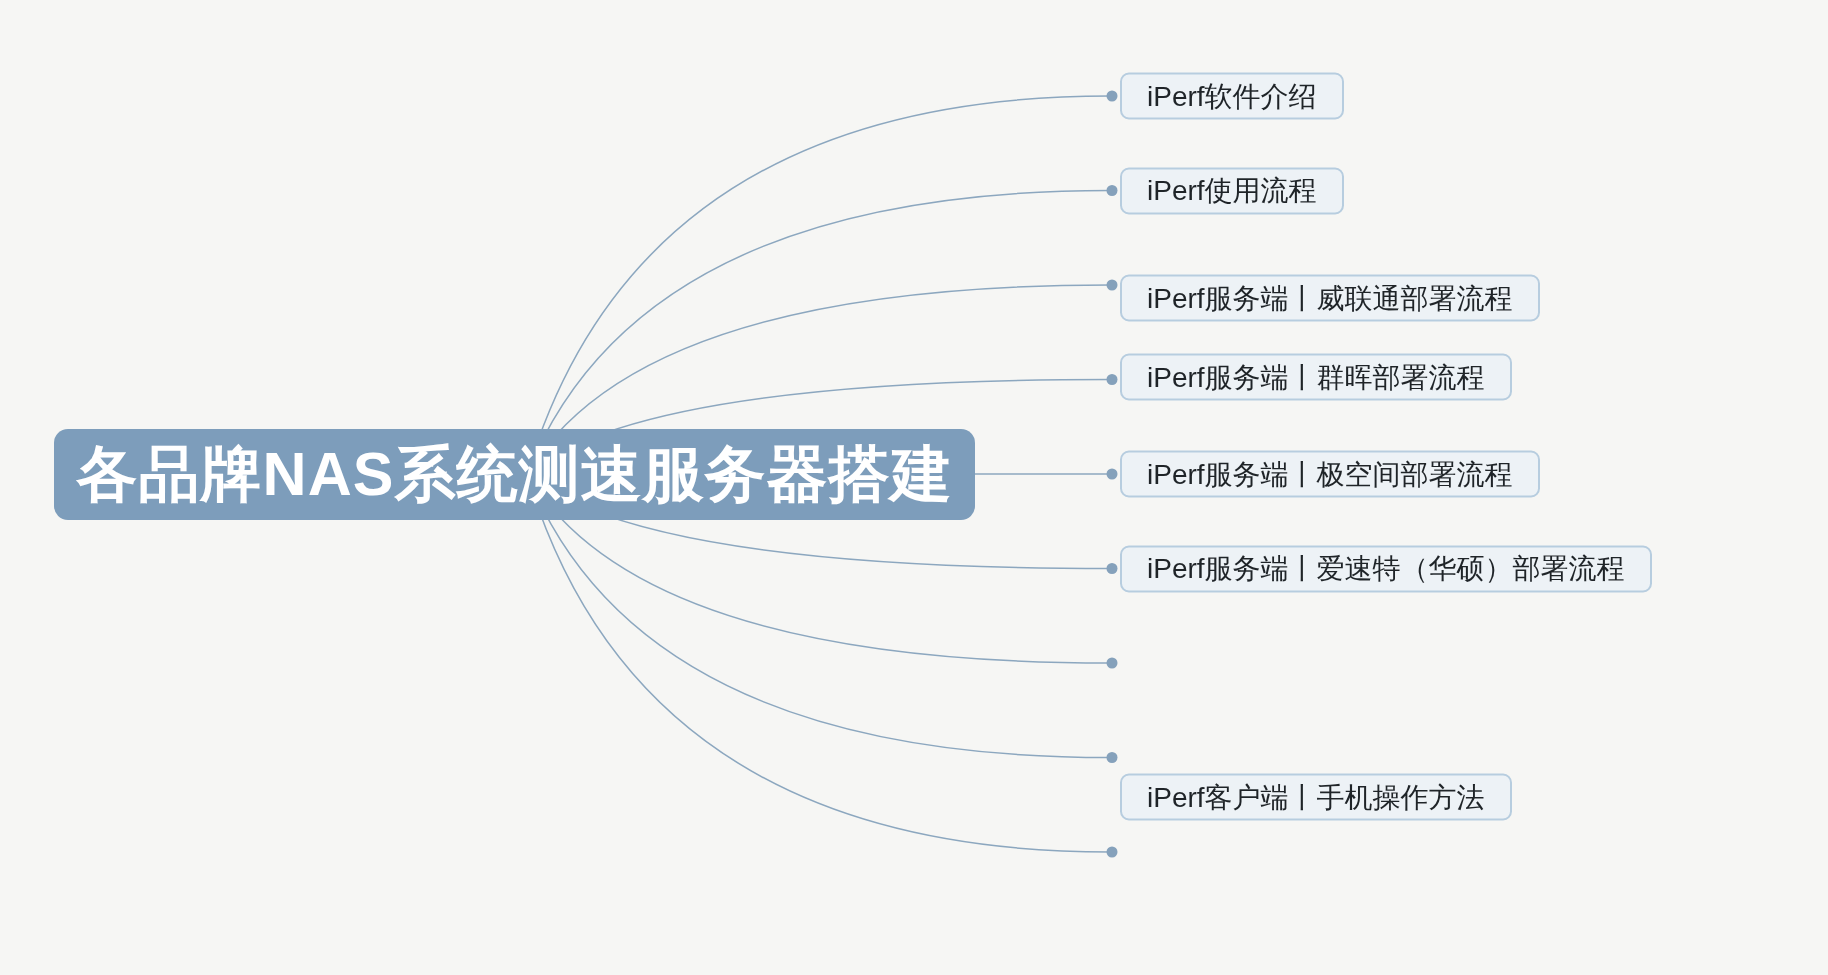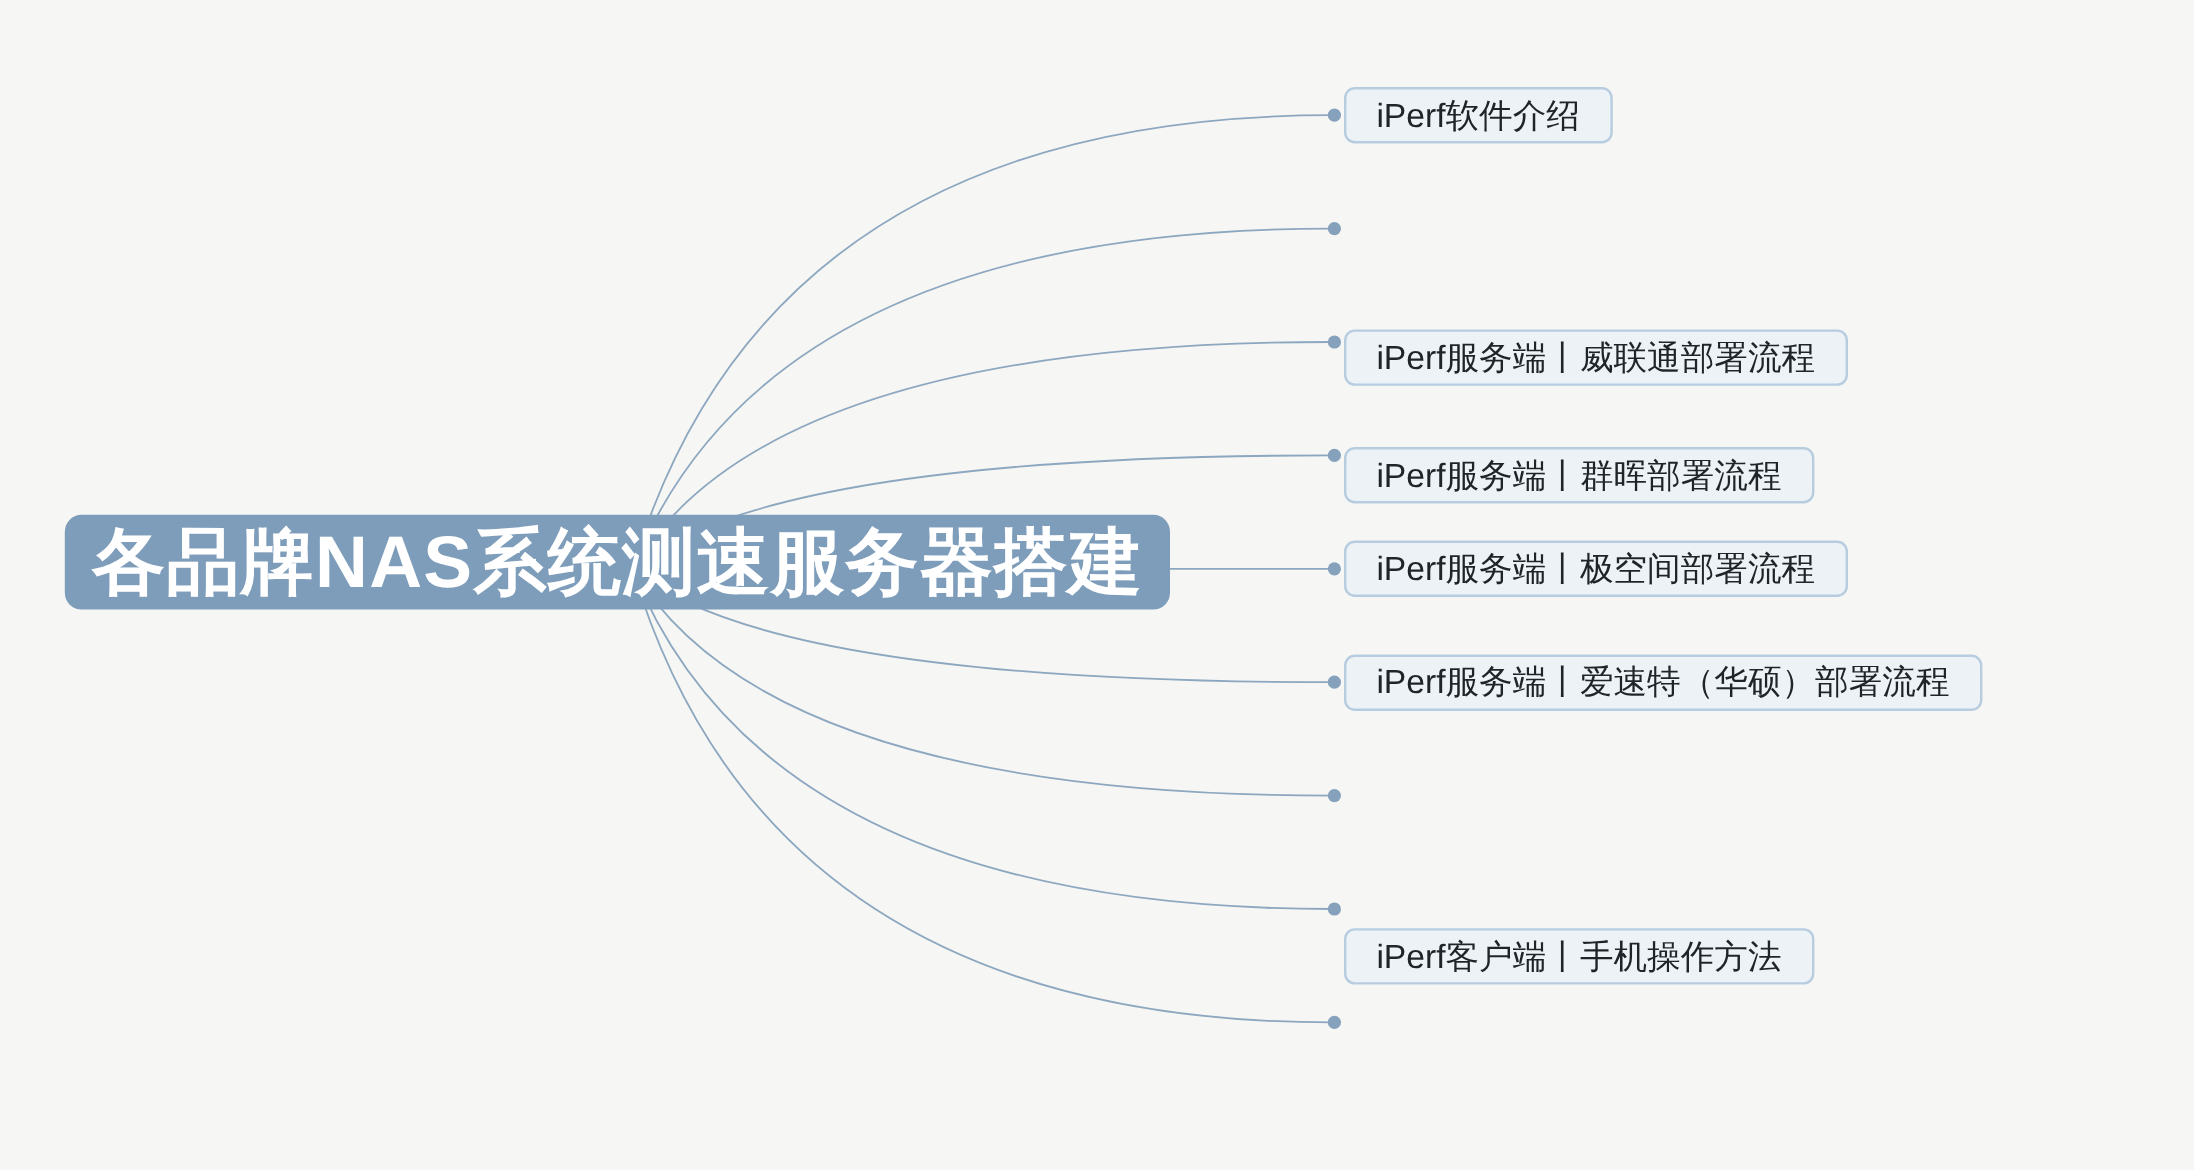--- a/index.html
+++ b/index.html
@@ -19,21 +19,21 @@
     left: 0; top: 0;
     z-index: 1;
     display: block;
   }
   .root-topic {
     position: absolute;
     z-index: 2;
     left: 54px;
     top: 429px;
     width: 921px;
-    height: 79px;
+    height: 91px;
     box-sizing: border-box;
     background: var(--root-fill, #7d9dbb);
     border-radius: 14px;
     display: flex;
     align-items: center;
     justify-content: center;
     color: var(--root-text, #ffffff);
     font-size: 61px;
     font-weight: 800;
     letter-spacing: 1px;
@@ -79,18 +79,19 @@
       <path d="M 527 474 Q 640 663 1110 663" fill="none" stroke="#8ca7bf" stroke-width="1.5"></path>
       <circle cx="1112" cy="663" r="5.5" fill="#85a1bb"></circle>
       <path d="M 527 474 Q 640 757.5 1110 757.5" fill="none" stroke="#8ca7bf" stroke-width="1.5"></path>
       <circle cx="1112" cy="757.5" r="5.5" fill="#85a1bb"></circle>
       <path d="M 527 474 Q 640 852 1110 852" fill="none" stroke="#8ca7bf" stroke-width="1.5"></path>
       <circle cx="1112" cy="852" r="5.5" fill="#85a1bb"></circle>
     </svg>
   <div class="root-topic">各品牌NAS系统测速服务器搭建</div>
 
 <div class="branch-topic" style="top: 96px;">iPerf软件介绍</div>
+    <div class="branch-topic" style="top: 190.5px;">iPerf使用流程</div>
     <div class="branch-topic" style="top: 298px;">iPerf服务端丨威联通部署流程</div>
-    <div class="branch-topic" style="top: 396px;">iPerf服务端丨群晖部署流程</div>
+    <div class="branch-topic" style="top: 377px;">iPerf服务端丨群晖部署流程</div>
     <div class="branch-topic" style="top: 474px;">iPerf服务端丨极空间部署流程</div>
     <div class="branch-topic" style="top: 568.5px;">iPerf服务端丨爱速特（华硕）部署流程</div>
     <div class="branch-topic" style="top: 797px;">iPerf客户端丨手机操作方法</div>
   </div>
 
 </body></html>

